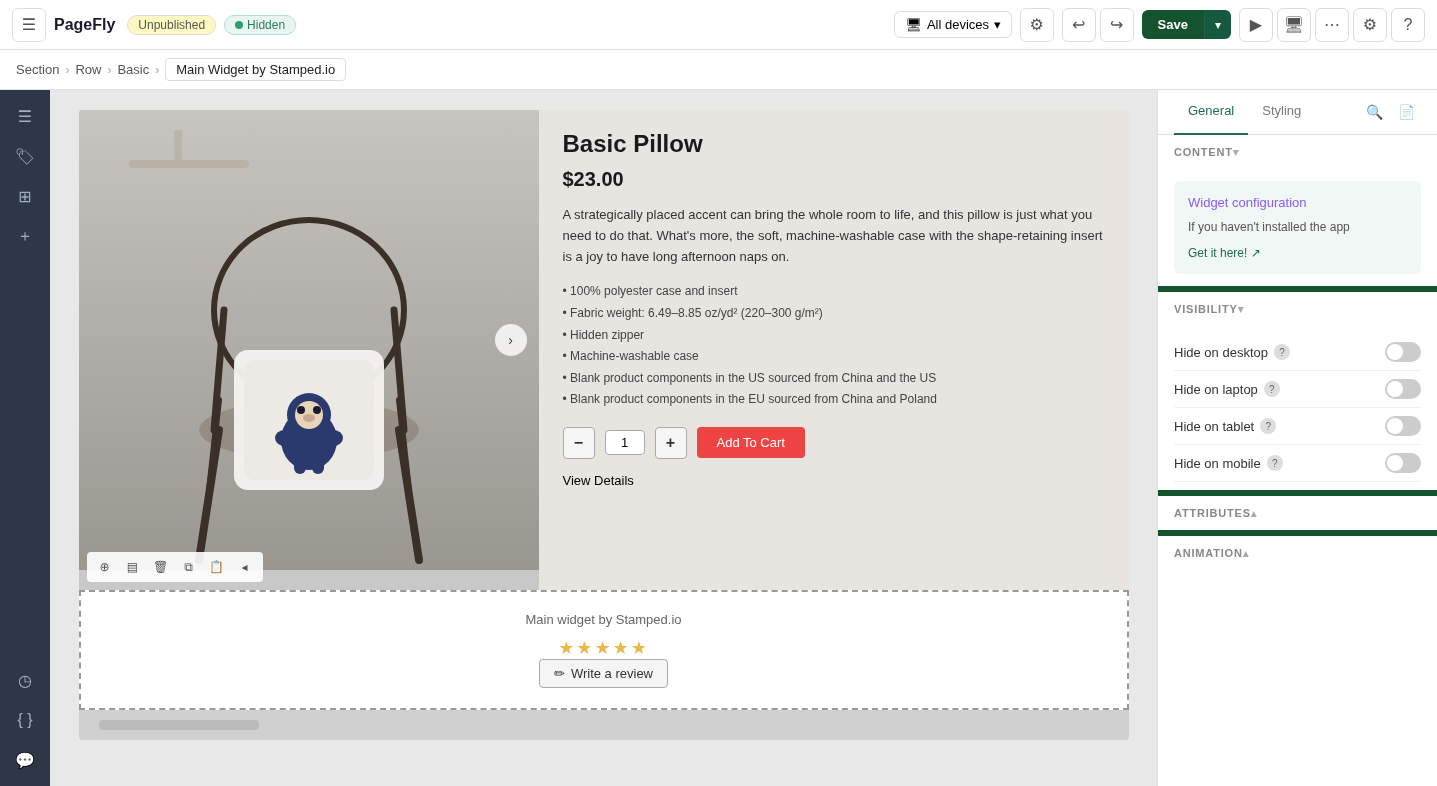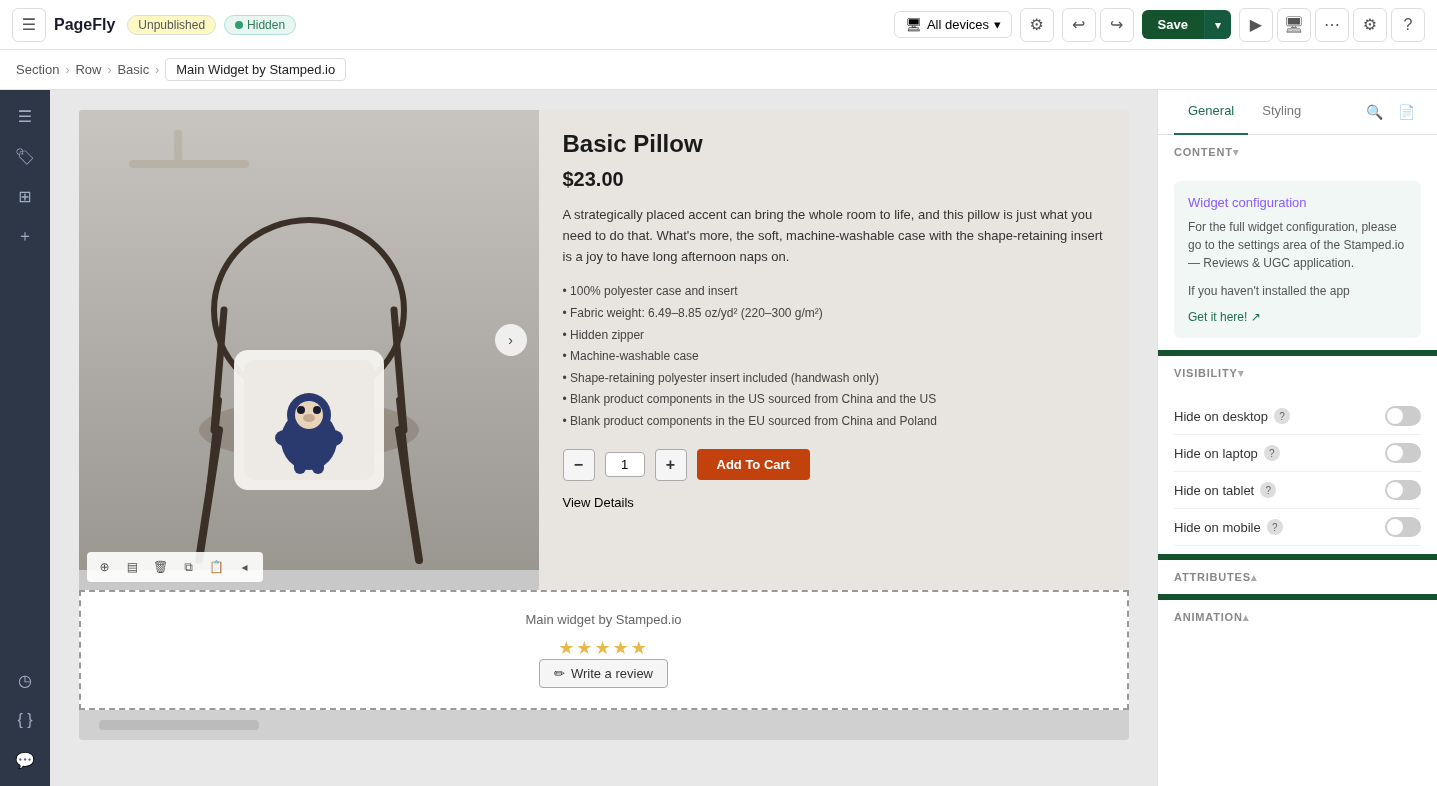--- a/index.html
+++ b/index.html
@@ -131,22 +131,22 @@
     .qty-btn {
       width: 32px; height: 32px; border: 1px solid #aaa; border-radius: 4px;
       display: flex; align-items: center; justify-content: center;
       cursor: pointer; background: #f5f5f5; font-size: 16px; font-weight: 600; color: #333;
     }
     .qty-value {
       width: 40px; text-align: center; border: 1px solid #aaa; border-radius: 4px;
       padding: 4px; font-size: 13px;
     }
     .add-to-cart-btn {
-      background: #c2410c; color: #fff; border: none; border-radius: 4px;
-      padding: 8px 20px; font-size: 13px; font-weight: 700; cursor: pointer;
+      background: #ef4444; color: #fff; border: none; border-radius: 4px;
+      padding: 8px 20px; font-size: 13px; font-weight: 400; cursor: pointer;
     }
     .view-details-link { color: #000000; font-size: 13px; text-decoration: none; cursor: pointer; }
 
     
     .widget-section {
       margin: 0; border: 2px dashed #999; background: #fff;
       min-height: 120px; display: flex; flex-direction: column;
       align-items: center; justify-content: center; padding: 20px;
       position: relative;
     }
@@ -342,21 +342,20 @@
 
         <div class="product-info-col">
           <div class="product-title">Basic Pillow</div>
           <div class="product-price">$23.00</div>
           <div class="product-desc">A strategically placed accent can bring the whole room to life, and this pillow is just what you need to do that. What's more, the soft, machine-washable case with the shape-retaining insert is a joy to have long afternoon naps on.</div>
           <div class="product-bullets">
             <div>• 100% polyester case and insert</div>
             <div>• Fabric weight: 6.49–8.85 oz/yd² (220–300 g/m²)</div>
             <div>• Hidden zipper</div>
             <div>• Machine-washable case</div>
-            <div>• Shape-retaining polyester insert included (handwash only)</div>
             <div>• Blank product components in the US sourced from China and the US</div>
             <div>• Blank product components in the EU sourced from China and Poland</div>
           </div>
           <div class="qty-cart">
             <div class="qty-btn">−</div>
             <input class="qty-value" value="1" type="text" readonly="" style="">
             <div class="qty-btn">+</div>
             <button class="add-to-cart-btn">Add To Cart</button>
           </div>
           <a class="view-details-link">View Details</a>
@@ -389,21 +388,20 @@
       </div>
     </div>
 
     <div class="section-header">
       <span class="section-header-label">CONTENT</span>
       <span class="section-chevron">▾</span>
     </div>
 
     <div class="widget-config-box">
       <div class="widget-config-title">Widget configuration</div>
-      <div class="widget-config-desc">For the full widget configuration, please go to the settings area of the Stamped.io — Reviews &amp; UGC application.</div>
       <div class="widget-config-desc">If you haven't installed the app</div>
       <a class="widget-config-link">Get it here! ↗</a>
     </div>
 
     <div class="collapsible-section">
       <div class="section-header">
         <span class="section-header-label">VISIBILITY</span>
         <span class="section-chevron">▾</span>
       </div>
       <div class="visibility-section">

